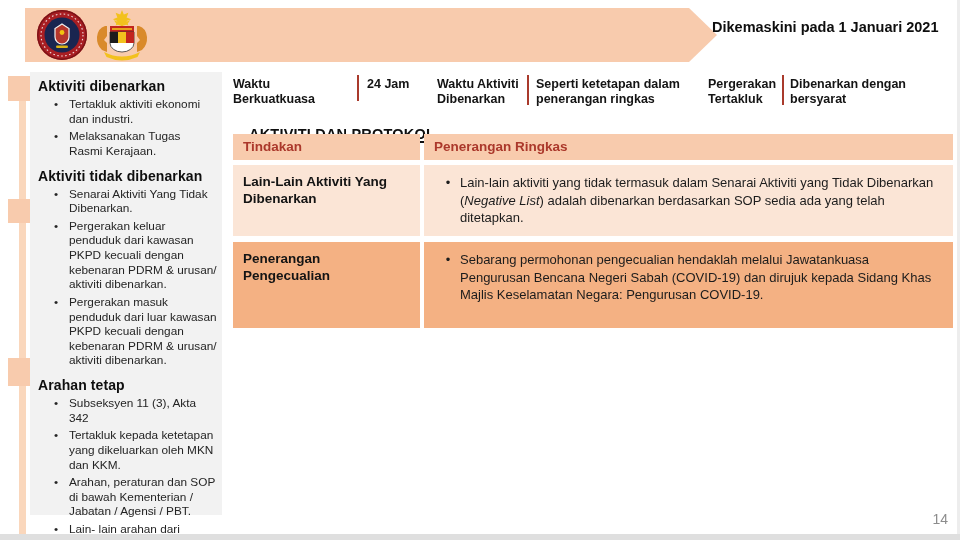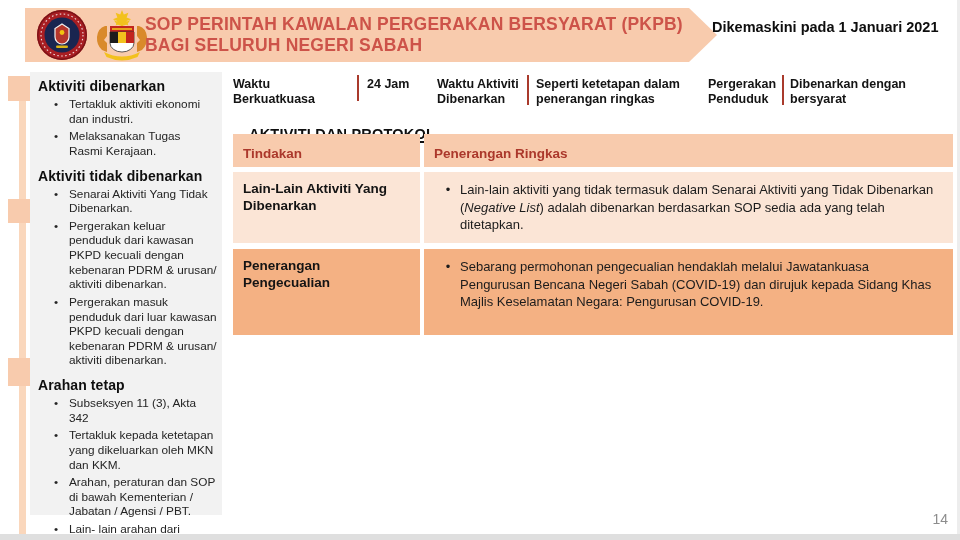--- a/index.html
+++ b/index.html
@@ -42,21 +42,21 @@
   .ib-div{position:absolute;top:75px;width:2px;background:#a93a2c;}
   .ib-d1{left:357px;height:26px;}
   .ib-d2{left:527px;height:30px;}
   .ib-d3{left:782px;height:30px;}
   
   .section-title{position:absolute;left:233px;top:110px;margin:16px;font-size:14.5px;color:#0f0f0f;
     text-decoration:underline;text-decoration-thickness:2px;text-underline-offset:2px;letter-spacing:0.2px;}
   .table{position:absolute;left:233px;top:134px;width:720px;}
   .t-row{display:flex;gap:4px;}
   .t-head{margin-bottom:5px;}
-  .t-head .cell{background:#f8cbad;color:#ab382b;font-weight:bold;font-size:13.5px;padding:12px 10px 6px;}
+  .t-head .cell{background:#f8cbad;color:#ab382b;font-weight:bold;font-size:13.5px;padding:5px 10px 6px;}
   .cell{box-sizing:border-box;}
   .c1{flex:0 0 187px;}
   .c2{flex:1;}
   .t-r1{margin-bottom:6px;}
   .t-r1 .cell{background:#fbe5d6;min-height:71px;}
   .t-r2 .cell{background:#f4b183;min-height:86px;}
   .t-body .c1{font-weight:bold;font-size:13.5px;color:#141414;padding:9px 10px;line-height:1.25;}
   .t-body .c2{font-size:13px;padding:9px 14px 9px 12px;line-height:1.35;color:#1c1c1c;}
   .bullet-line{display:flex;}
   .bullet-line .dot{flex:0 0 24px;text-align:center;}
@@ -88,24 +88,20 @@
       <path d="M12 17 q-7 2 -8 11 q-0.5 8 5 13 l5 2 v-9 l-3-3 l3-4 v-10 z" fill="#d98a2b"></path>
       <path d="M46 17 q7 2 8 11 q0.5 8 -5 13 l-5 2 v-9 l3-3 -3-4 v-10 z" fill="#d98a2b"></path>
       <rect x="17" y="17" width="24" height="6" fill="#c2251f"></rect>
       <rect x="19" y="19" width="20" height="2" fill="#f2c11e" opacity="0.8"></rect>
       <path d="M17 23 h24 v11 a12 9 0 0 1 -12 9 a12 9 0 0 1 -12 -9 z" fill="#ffffff" stroke="#333" stroke-width="0.8"></path>
       <rect x="17" y="23" width="8" height="11" fill="#1c1c1c"></rect>
       <rect x="33" y="23" width="8" height="11" fill="#c2251f"></rect>
       <rect x="25" y="23" width="8" height="11" fill="#f2c11e"></rect>
       <path d="M11 43 q18 9 36 0 l-2.5 5 q-15.5 7 -31 0 z" fill="#f2c11e"></path>
     </svg>
-    <div class="banner-title">
-      <div>SOP PERINTAH KAWALAN PERGERAKAN BERSYARAT (PKPB)</div>
-      <div>BAGI SELURUH NEGERI SABAH</div>
-    </div>
   </div>
   <div class="banner-arrow"></div>
   <div class="updated">Dikemaskini pada 1 Januari 2021</div>
 
   <div class="deco-bar"></div>
   <div class="deco-block deco-b1"></div>
   <div class="deco-block deco-b2"></div>
   <div class="deco-block deco-b3"></div>
 
   <aside class="sidebar">
@@ -134,21 +130,21 @@
       </ul>
     </div>
   </aside>
 
   <div class="ib ib-l1">Waktu Berkuatkuasa</div>
   <div class="ib-div ib-d1"></div>
   <div class="ib ib-v1">24 Jam</div>
   <div class="ib ib-l2">Waktu Aktiviti Dibenarkan</div>
   <div class="ib-div ib-d2"></div>
   <div class="ib ib-v2">Seperti ketetapan dalam penerangan ringkas</div>
-  <div class="ib ib-l3">Pergerakan Penduduk</div>
+  <div class="ib ib-l3">Pergerakan Tertakluk</div>
   <div class="ib-div ib-d3"></div>
   <div class="ib ib-v3">Dibenarkan dengan bersyarat</div>
 
   <h2 class="section-title">AKTIVITI DAN PROTOKOL</h2>
 
   <div class="table">
     <div class="t-row t-head">
       <div class="cell c1">Tindakan</div>
       <div class="cell c2">Penerangan Ringkas</div>
     </div>

